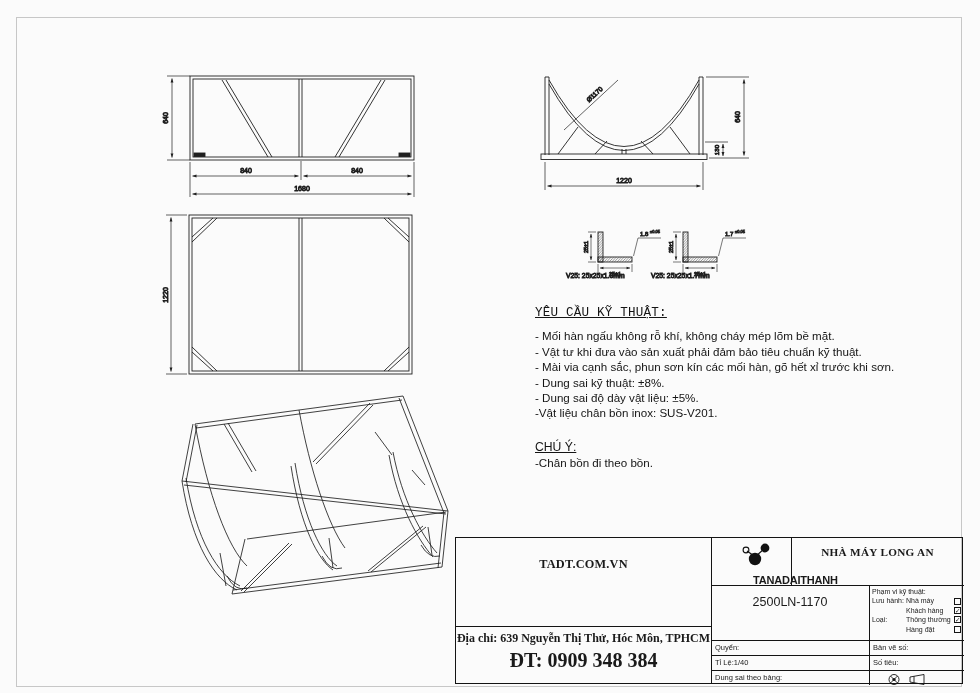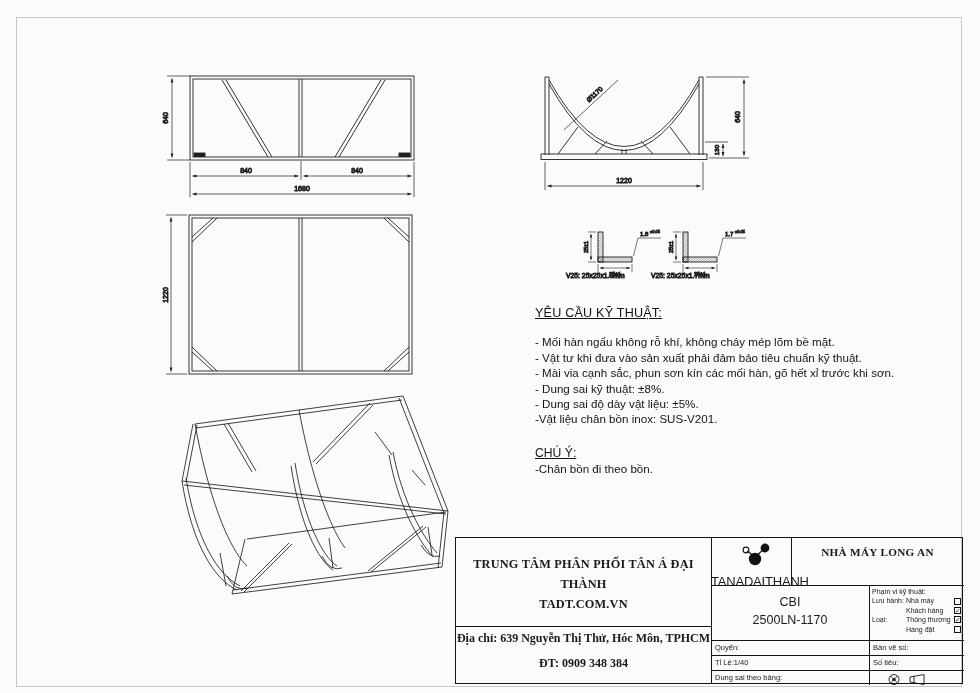--- a/index.html
+++ b/index.html
@@ -6,35 +6,35 @@
   html,body { width:980px; height:693px; overflow:hidden; background:#f9f9f9;
               font-family:"Liberation Sans", sans-serif; color:#1a1a1a; }
   #canvas { position:relative; width:980px; height:693px; background:#fbfbfb; }
   #sheet-border { position:absolute; left:16px; top:17px; width:946px; height:670px;
                   border:1px solid #c7c7c7; }
   svg text { font-family:"Liberation Sans", sans-serif; fill:#151515; }
 
   
   #notes { position:absolute; left:535px; top:306px; width:432px; font-size:11.6px;
            line-height:15.4px; color:#141414; }
-  #notes .nt { font-size:12.6px; text-decoration:underline; margin-bottom:13px; letter-spacing:.2px; }
+  #notes .nt { font-size:12.6px; text-decoration:underline; margin-bottom:7px; letter-spacing:.2px;font-family:Liberation Mono, monospace; }
   #notes .chu-y { text-decoration:underline; font-size:12.2px; margin-top:19px; }
 
   
   #tb { position:absolute; left:455px; top:537px; width:508px; height:147px;
         border:1.6px solid #141414; background:transparent; }
   .tbl { position:absolute; background:#141414; }
   .tbc { position:absolute; }
   .serifb { font-family:"Liberation Serif", serif; font-weight:bold; }
   #dist { left:0; top:16px; width:255px; text-align:center; font-size:12.3px; line-height:20px; letter-spacing:.2px; }
   #addr { left:0; top:93px; width:255px; text-align:center; }
   #addr .a1 { font-size:12px; }
-  #addr .a2 { font-size:12px; margin-top:10px; }
+  #addr .a2 { font-size:20px; margin-top:3px; }
   #logo-cell { left:255px; top:0; width:80px; height:47px; text-align:center; }
-  #logo-cell .lg-txt { font-size:13px; font-weight:400; letter-spacing:-.2px; margin-top:-2px; }
+  #logo-cell .lg-txt { font-size:11px; font-weight:700; letter-spacing:-.2px; margin-top:-2px;padding-left:42px; }
   #company { left:335px; top:6px; width:173px; text-align:center; font-size:11.2px; line-height:16px; letter-spacing:.3px; }
   #code-cell { left:255px; top:55px; width:158px; text-align:center; font-size:12.5px; line-height:18px; }
   #scope { left:416px; top:49px; width:89px; font-size:7px; line-height:9.4px; }
   .srow { display:flex; align-items:center; height:9.4px; }
   .spre { width:34px; white-space:nowrap; }
   .slab { flex:1; white-space:nowrap; }
   .sbox { width:7px; height:7px; border:.9px solid #141414; font-size:6.4px; line-height:5.5px;
           text-align:center; color:#141414; margin-left:2px; }
   .fld { position:absolute; font-size:7.5px; white-space:nowrap; }
 </style>
@@ -238,21 +238,20 @@
     <div class="tbl" style="left:255px;top:0;width:1.4px;height:100%"></div>
     <div class="tbl" style="left:0;top:88px;width:255px;height:1.4px"></div>
     <div class="tbl" style="left:335px;top:0;width:1.4px;height:47px"></div>
     <div class="tbl" style="left:255px;top:47px;width:253px;height:1.4px"></div>
     <div class="tbl" style="left:413px;top:47px;width:1.4px;height:100px"></div>
     <div class="tbl" style="left:255px;top:102px;width:253px;height:1.4px"></div>
     <div class="tbl" style="left:255px;top:117px;width:253px;height:1.4px"></div>
     <div class="tbl" style="left:255px;top:132px;width:253px;height:1.4px"></div>
 
     <div class="tbc serifb" id="dist">
-      <div>TRUNG TÂM PHÂN PHỐI TÂN Á ĐẠI THÀNH</div>
       <div>TADT.COM.VN</div>
     </div>
     <div class="tbc serifb" id="addr">
       <div class="a1">Địa chỉ: 639 Nguyễn Thị Thử, Hóc Môn, TPHCM</div>
       <div class="a2">ĐT: 0909 348 384</div>
     </div>
 
     <div class="tbc" id="logo-cell">
       <svg width="80" height="34" viewBox="0 0 80 34">
         <line x1="36" y1="13" x2="46" y2="20" stroke="#111" stroke-width="1.2"></line>
@@ -262,21 +261,20 @@
         <circle cx="35" cy="12" r="2.9" fill="none" stroke="#111" stroke-width="1.1"></circle>
       </svg>
       <div class="lg-txt">TANADAITHANH</div>
     </div>
 
     <div class="tbc serifb" id="company">
       <div>NHÀ MÁY LONG AN</div>
     </div>
 
     <div class="tbc" id="code-cell">
-      <div>CBI</div>
       <div>2500LN-1170</div>
     </div>
 
     <div class="tbc" id="scope">
       <div>Phạm vi kỹ thuật:</div>
       <div class="srow">
         <span class="spre">Lưu hành:</span>
         <span class="slab">Nhà máy</span>
         <span class="sbox"><span></span></span>
       </div>

